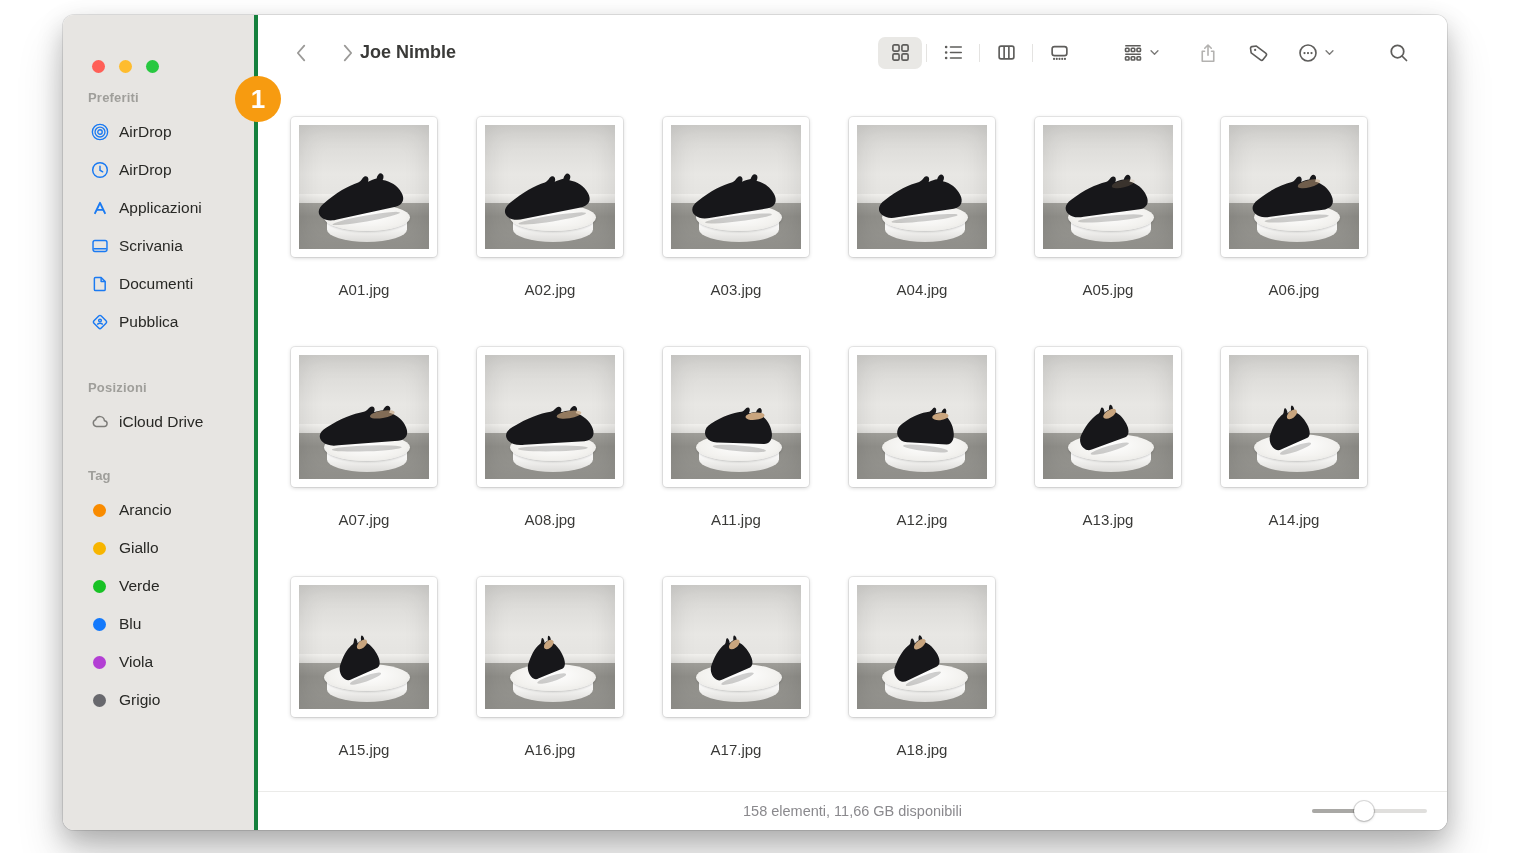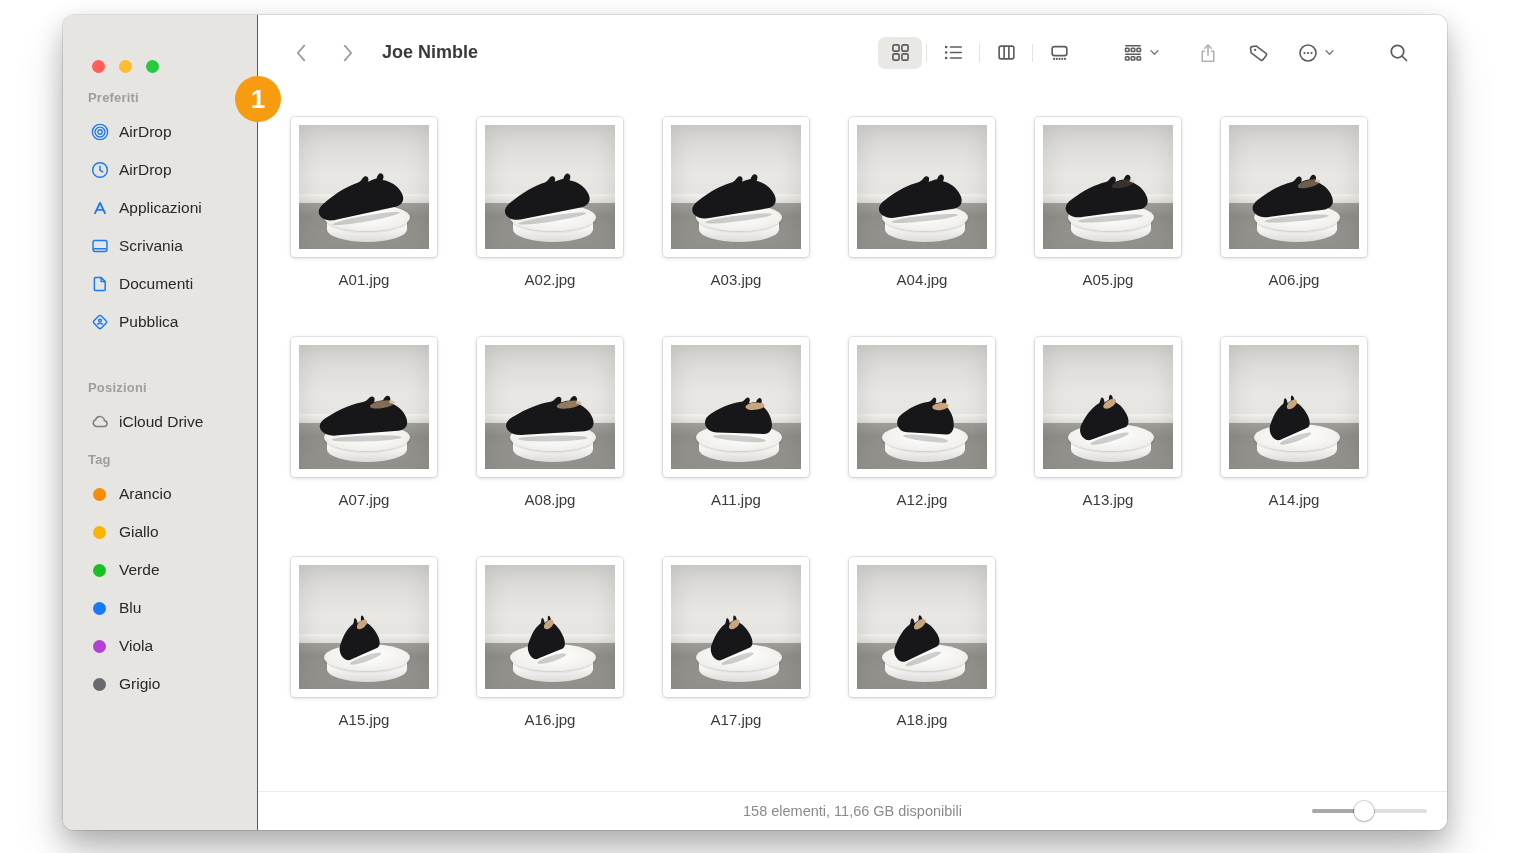--- a/index.html
+++ b/index.html
@@ -6,44 +6,44 @@
   html,body { width:1516px; height:853px; overflow:hidden; background:#ffffff;
     font-family:"Liberation Sans","DejaVu Sans",sans-serif; }
   .page { position:relative; width:1516px; height:853px; }
 
   .window { position:absolute; left:63px; top:15px; width:1384px; height:815px;
     border-radius:11px; overflow:hidden; display:flex; background:#ffffff;
     box-shadow:0 0 0 1px rgba(0,0,0,0.10), 0 10px 26px rgba(0,0,0,0.22), 0 28px 48px rgba(0,0,0,0.16); }
 
   
   .sidebar { position:relative; width:195px; flex:0 0 195px; background:#e7e5e2;
-    border-right:1px solid #15803d; }
+    border-right:4px solid #15803d; }
   .traffic-lights { position:absolute; top:45px; left:29px; display:flex; gap:14px; }
   .tl { width:13px; height:13px; border-radius:50%; }
   .sections { position:absolute; top:68px; left:0; right:0; }
   .section-title { height:30px; line-height:30px; padding-left:25px; font-size:13px;
     font-weight:700; color:#9f9e9a; letter-spacing:.2px; }
   .side-item { height:38px; display:flex; align-items:center; padding:0 14px 0 27px; }
   .side-icon { width:19px; height:19px; display:flex; align-items:center; justify-content:center; flex:0 0 19px; }
   .side-icon svg { width:18px; height:18px; }
   .dot { width:13px; height:13px; border-radius:50%; display:block; }
   .side-label { margin-left:10px; font-size:15.5px; color:#282825; white-space:nowrap; }
   .eject { margin-left:auto; width:17px; height:17px; color:#8d8c89; }
   .eject svg { width:17px; height:17px; }
   .sec-posizioni { margin-top:32px; }
-  .sec-tag { margin-top:4px; }
+  .sec-tag { margin-top:20px; }
 
   
   .main { flex:1; display:flex; flex-direction:column; background:#ffffff; min-width:0; }
   .toolbar { height:75px; flex:0 0 75px; display:flex; align-items:center;
     padding:0 38px 0 30px; }
   .nav-btn { width:26px; height:30px; border:none; background:none; color:#9b9a98;
     display:flex; align-items:center; justify-content:center; cursor:default; }
   .nav-btn svg { width:15px; height:22px; }
-  .win-title { margin-left:22px; font-size:18px; font-weight:700; color:#3a3a38; }
+  .win-title { font-size:18px; font-weight:700; color:#3a3a38; }
 
   .view-seg { margin-left:auto; display:flex; align-items:center; }
   .seg-btn { width:44px; height:32px; border:none; background:none; border-radius:7px;
     display:flex; align-items:center; justify-content:center; color:#5e5d5b; }
   .seg-btn.selected { background:#e9e8e5; }
   .seg-btn svg { width:19px; height:19px; }
   .seg-sep { width:1px; height:18px; background:#e4e3e1; margin:0 4px; }
 
   .tb-btn { border:none; background:none; color:#5e5d5b; display:flex; align-items:center;
     justify-content:center; height:32px; }
@@ -70,21 +70,21 @@
   .baseboard { position:absolute; left:0; right:0; bottom:46px; height:9px;
     background:linear-gradient(180deg,#f1f0ed,#dddcd9); }
   .turntable { position:absolute; left:52%; bottom:7px; width:86px; height:38px; transform:translateX(-50%); }
   .tt-side { position:absolute; left:3px; right:3px; bottom:0; height:20px;
     background:linear-gradient(180deg,#ffffff,#e4e3e0); border-radius:0 0 42px 42px / 0 0 13px 13px; }
   .tt-top { position:absolute; left:0; right:0; top:0; height:27px; border-radius:50%;
     background:radial-gradient(ellipse at 50% 40%, #ffffff 0%, #f2f1ee 65%, #e1e0dd 100%);
     box-shadow:0 1px 2px rgba(0,0,0,0.18); }
   .shoe { position:absolute; left:52%; bottom:26px; width:98px; height:50px;
     transform-origin:50% 100%; }
-  .tile-label { margin-top:14px; text-align:center; font-size:15px; color:#3a3a38; }
+  .tile-label { margin-top:24px; text-align:center; font-size:15px; color:#3a3a38; }
 
   
   .statusbar { flex:0 0 39px; border-top:1px solid #ebebe9; position:relative;
     display:flex; align-items:center; justify-content:center; background:#ffffff; }
   .status-text { font-size:14.5px; color:#8a898d; }
   .zoom-slider { position:absolute; right:20px; top:50%; width:115px; height:20px;
     transform:translateY(-50%); }
   .slider-track { position:absolute; top:8px; left:0; right:0; height:4px; border-radius:2px;
     background:#e0dfdd; }
   .slider-fill { position:absolute; top:0; left:0; height:4px; border-radius:2px; background:#a9a8a5; }

